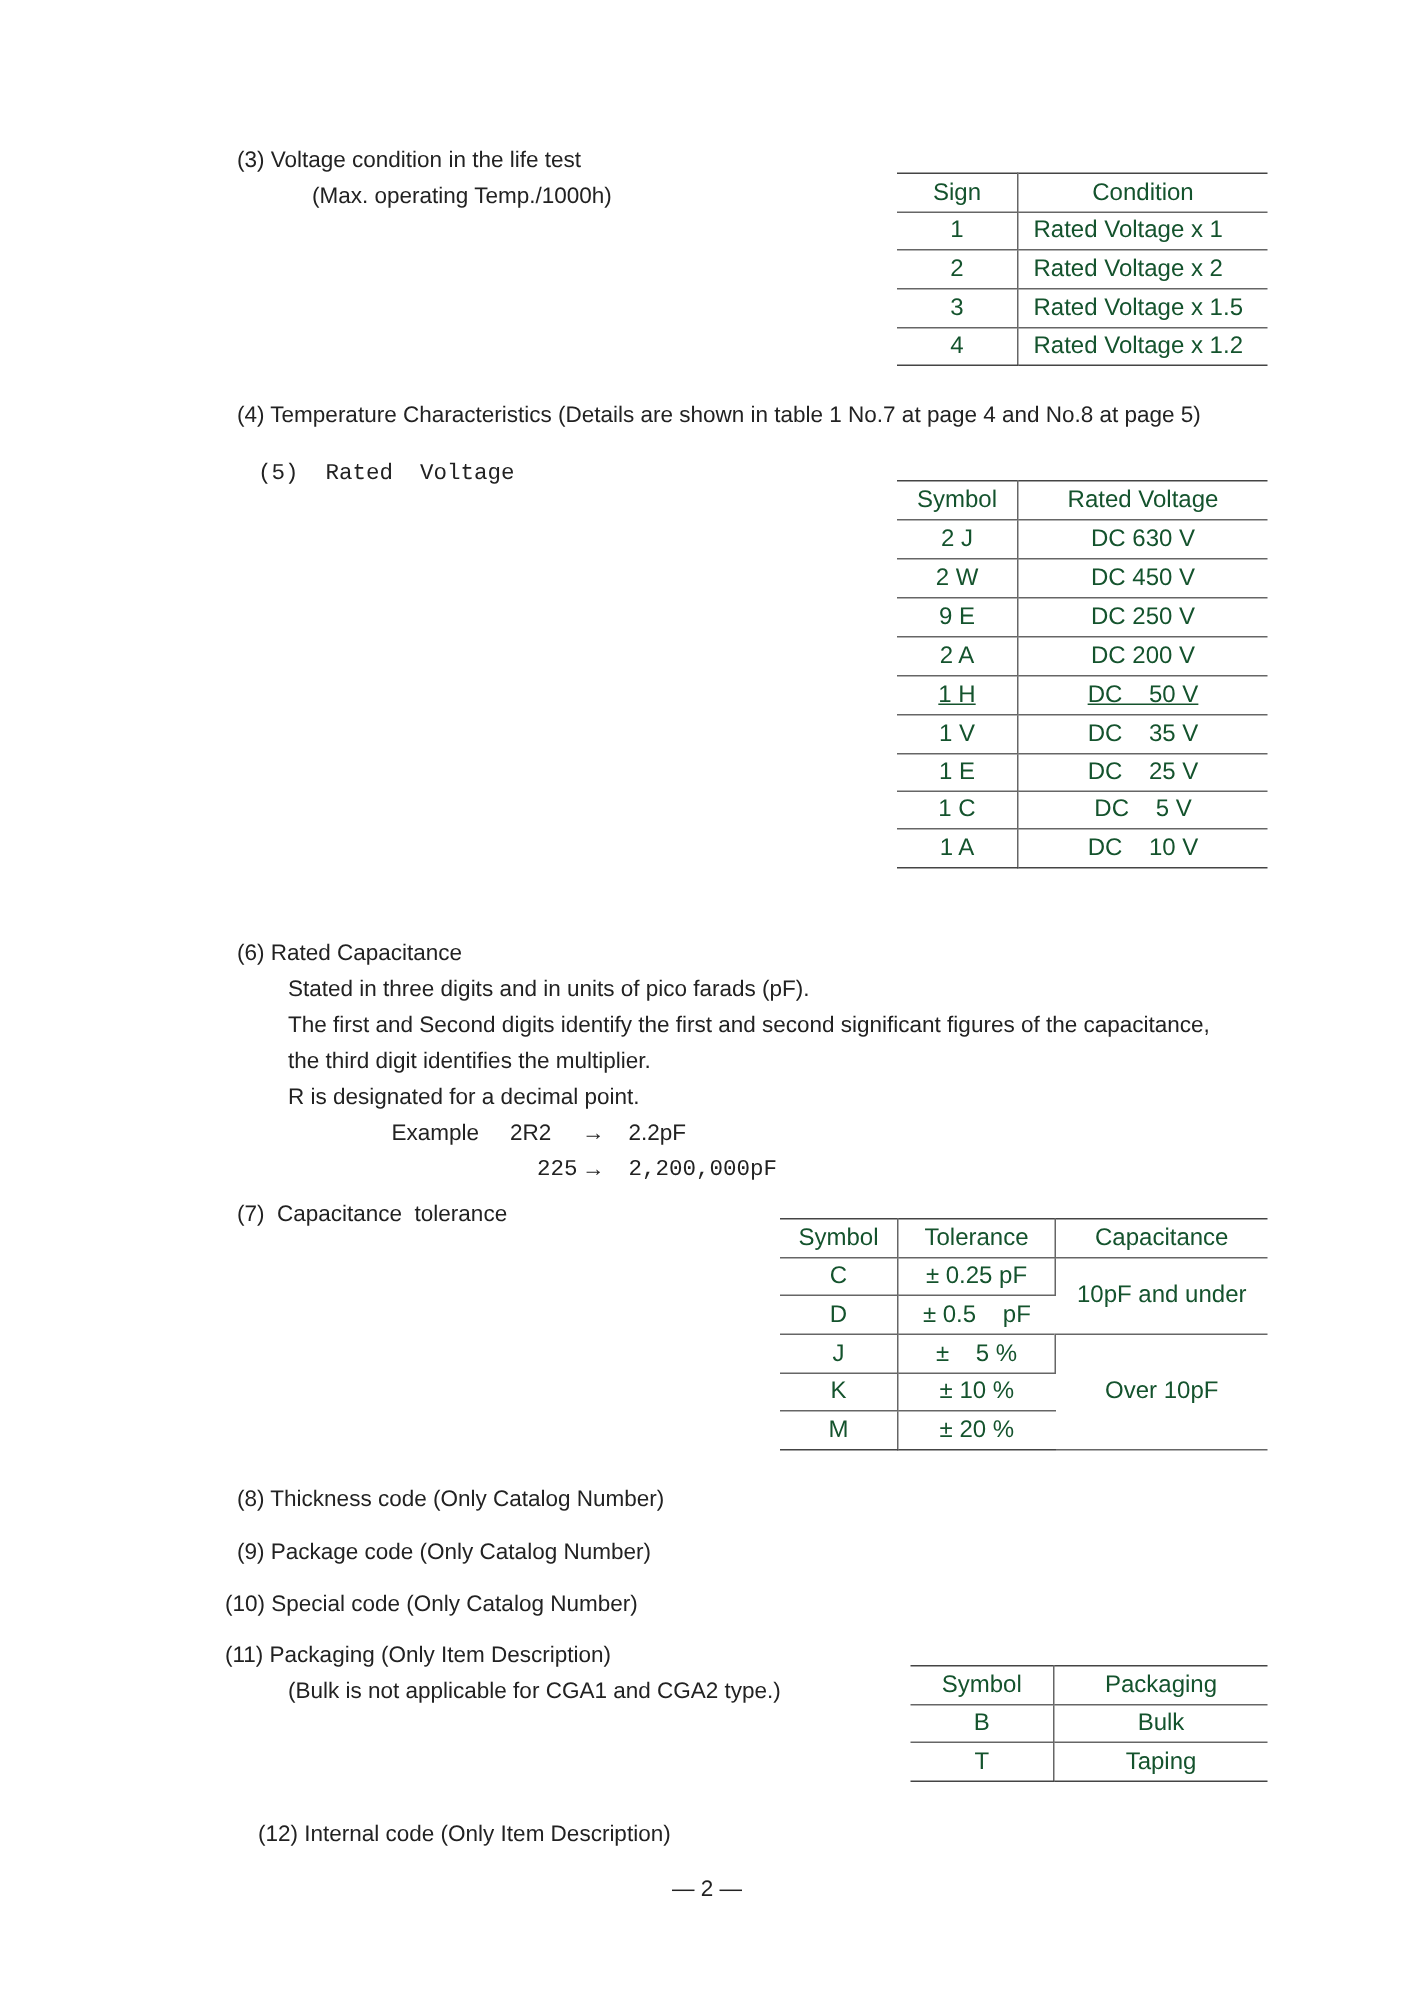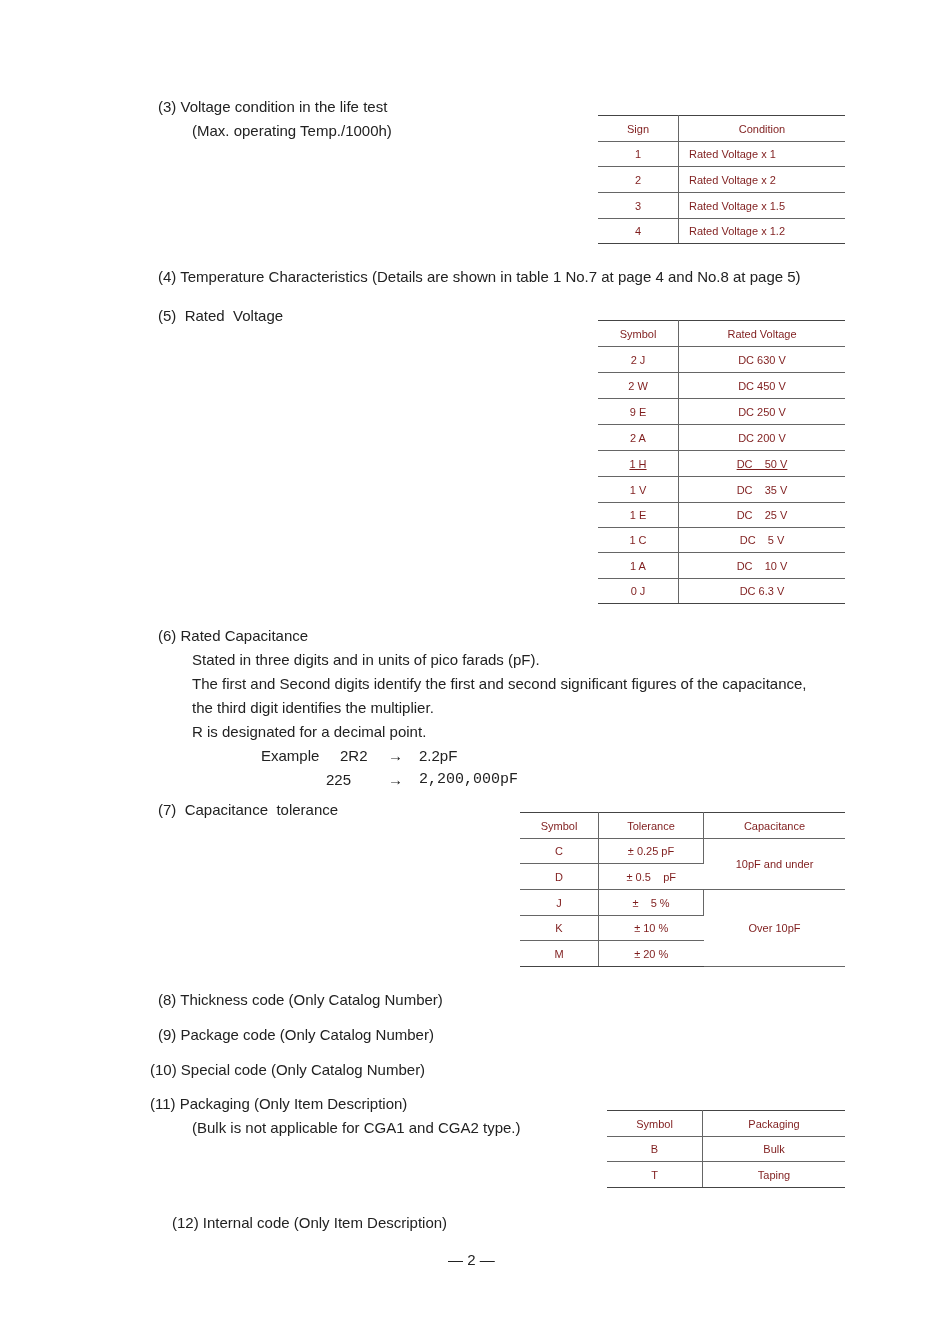--- a/index.html
+++ b/index.html
@@ -2,35 +2,35 @@
 <html><head>
 <meta charset="utf-8">
 <style>
   html, body { margin: 0; padding: 0; background: #ffffff; }
   body {
     width: 950px; height: 1344px; position: relative; overflow: hidden;
     font-family: "Liberation Sans", "DejaVu Sans", sans-serif;
     color: #222222; font-size: 15px;
   }
   .abs { position: absolute; white-space: pre; line-height: 18px; }
-  table.t { position: absolute; border-collapse: collapse; font-size: 11px; color: #7f1d1d; }
+  table.t { position: absolute; border-collapse: collapse; font-size: 16px; color: #14532d; }
   table.t td, table.t th {
     font-weight: normal; text-align: center; padding: 0;
     border-top: 1px solid #666; border-bottom: 1px solid #666; white-space: pre;
   }
   table.t tr > *:not(:last-child) { border-right: 1px solid #666; }
   table.t tr:first-child > * { border-top: 1.5px solid #444; }
   table.t tr:last-child > * { border-bottom: 1.5px solid #444; }
   .left { text-align: left !important; padding-left: 10px !important; }
 </style>
 </head>
 <body>
 
 <div class="abs" style="left:158px;top:98px;">(3) Voltage condition in the life test</div>
-<div class="abs" style="left:192px;top:122px;">(Max. operating Temp./1000h)</div>
+<div class="abs" style="left:208px;top:122px;">(Max. operating Temp./1000h)</div>
 <table class="t" style="left:598px;top:115px;width:247px;">
   <tbody>
       <tr style="height:26px;">
     <th style="width:80px;">Sign</th>
     <th>Condition</th>
   </tr>
   <tr style="height:25px;">
     <td>1</td>
     <td class="left">Rated Voltage x 1</td>
   </tr>
@@ -44,21 +44,21 @@
   </tr>
   <tr style="height:25px;">
     <td>4</td>
     <td class="left">Rated Voltage x 1.2</td>
   </tr>
 </tbody>
   </table>
 
 <div class="abs" style="left:158px;top:268px;">(4) Temperature Characteristics (Details are shown in table 1 No.7 at page 4 and No.8 at page 5)</div>
 
-<div class="abs" style="left:158px;top:307px;">(5)  Rated  Voltage</div>
+<div class="abs" style="left:172px;top:307px;font-family:Liberation Mono, monospace;">(5)  Rated  Voltage</div>
 <table class="t" style="left:598px;top:320px;width:247px;">
   <tbody>
       <tr style="height:26px;">
     <th style="width:80px;">Symbol</th>
     <th>Rated Voltage</th>
   </tr>
   <tr style="height:26px;">
         <td>2 J</td>
         <td>DC 630 V</td>
       </tr>
@@ -87,37 +87,33 @@
         <td>DC    25 V</td>
       </tr>
   <tr style="height:25px;">
         <td>1 C</td>
         <td>DC    5 V</td>
       </tr>
   <tr style="height:26px;">
         <td>1 A</td>
         <td>DC    10 V</td>
       </tr>
-  <tr style="height:25px;">
-        <td>0 J</td>
-        <td>DC 6.3 V</td>
-      </tr>
 </tbody>
   </table>
 
 <div class="abs" style="left:158px;top:627px;">(6) Rated Capacitance</div>
 <div class="abs" style="left:192px;top:651px;">Stated in three digits and in units of pico farads (pF).</div>
 <div class="abs" style="left:192px;top:675px;">The first and Second digits identify the first and second significant figures of the capacitance,</div>
 <div class="abs" style="left:192px;top:699px;">the third digit identifies the multiplier.</div>
 <div class="abs" style="left:192px;top:723px;">R is designated for a decimal point.</div>
 <div class="abs" style="left:261px;top:747px;">Example</div>
 <div class="abs" style="left:340px;top:747px;">2R2</div>
 <div class="abs" style="left:388px;top:747px;">→</div>
 <div class="abs" style="left:419px;top:747px;">2.2pF</div>
-<div class="abs" style="left:326px;top:771px;">225</div>
+<div class="abs" style="left:358px;top:771px;font-family:Liberation Mono, monospace;">225</div>
 <div class="abs" style="left:388px;top:771px;">→</div>
 <div class="abs" style="left:419px;top:771px;font-family:Liberation Mono, monospace;">2,200,000pF</div>
 
 <div class="abs" style="left:158px;top:801px;">(7)  Capacitance  tolerance</div>
 <table class="t" style="left:520px;top:812px;width:325px;">
   <tbody>
       <tr style="height:26px;">
     <th style="width:78px;">Symbol</th>
     <th style="width:104px;">Tolerance</th>
     <th>Capacitance</th>

